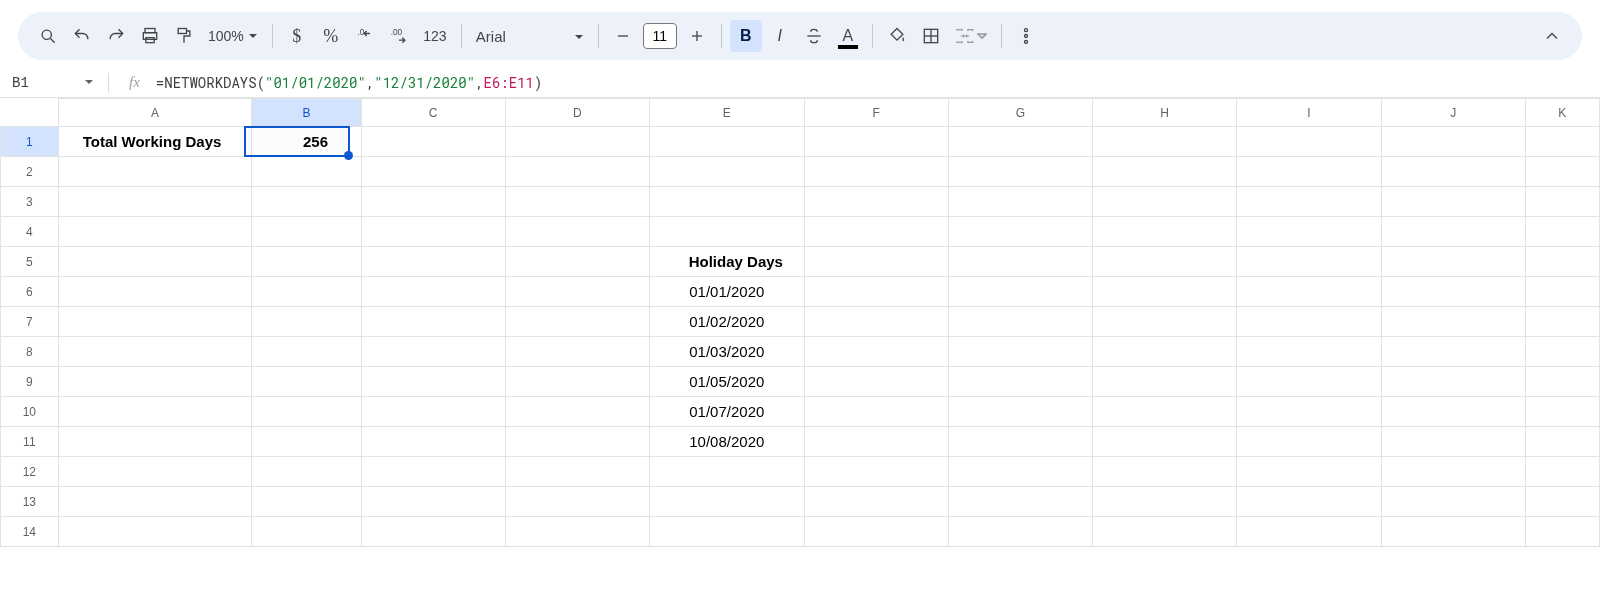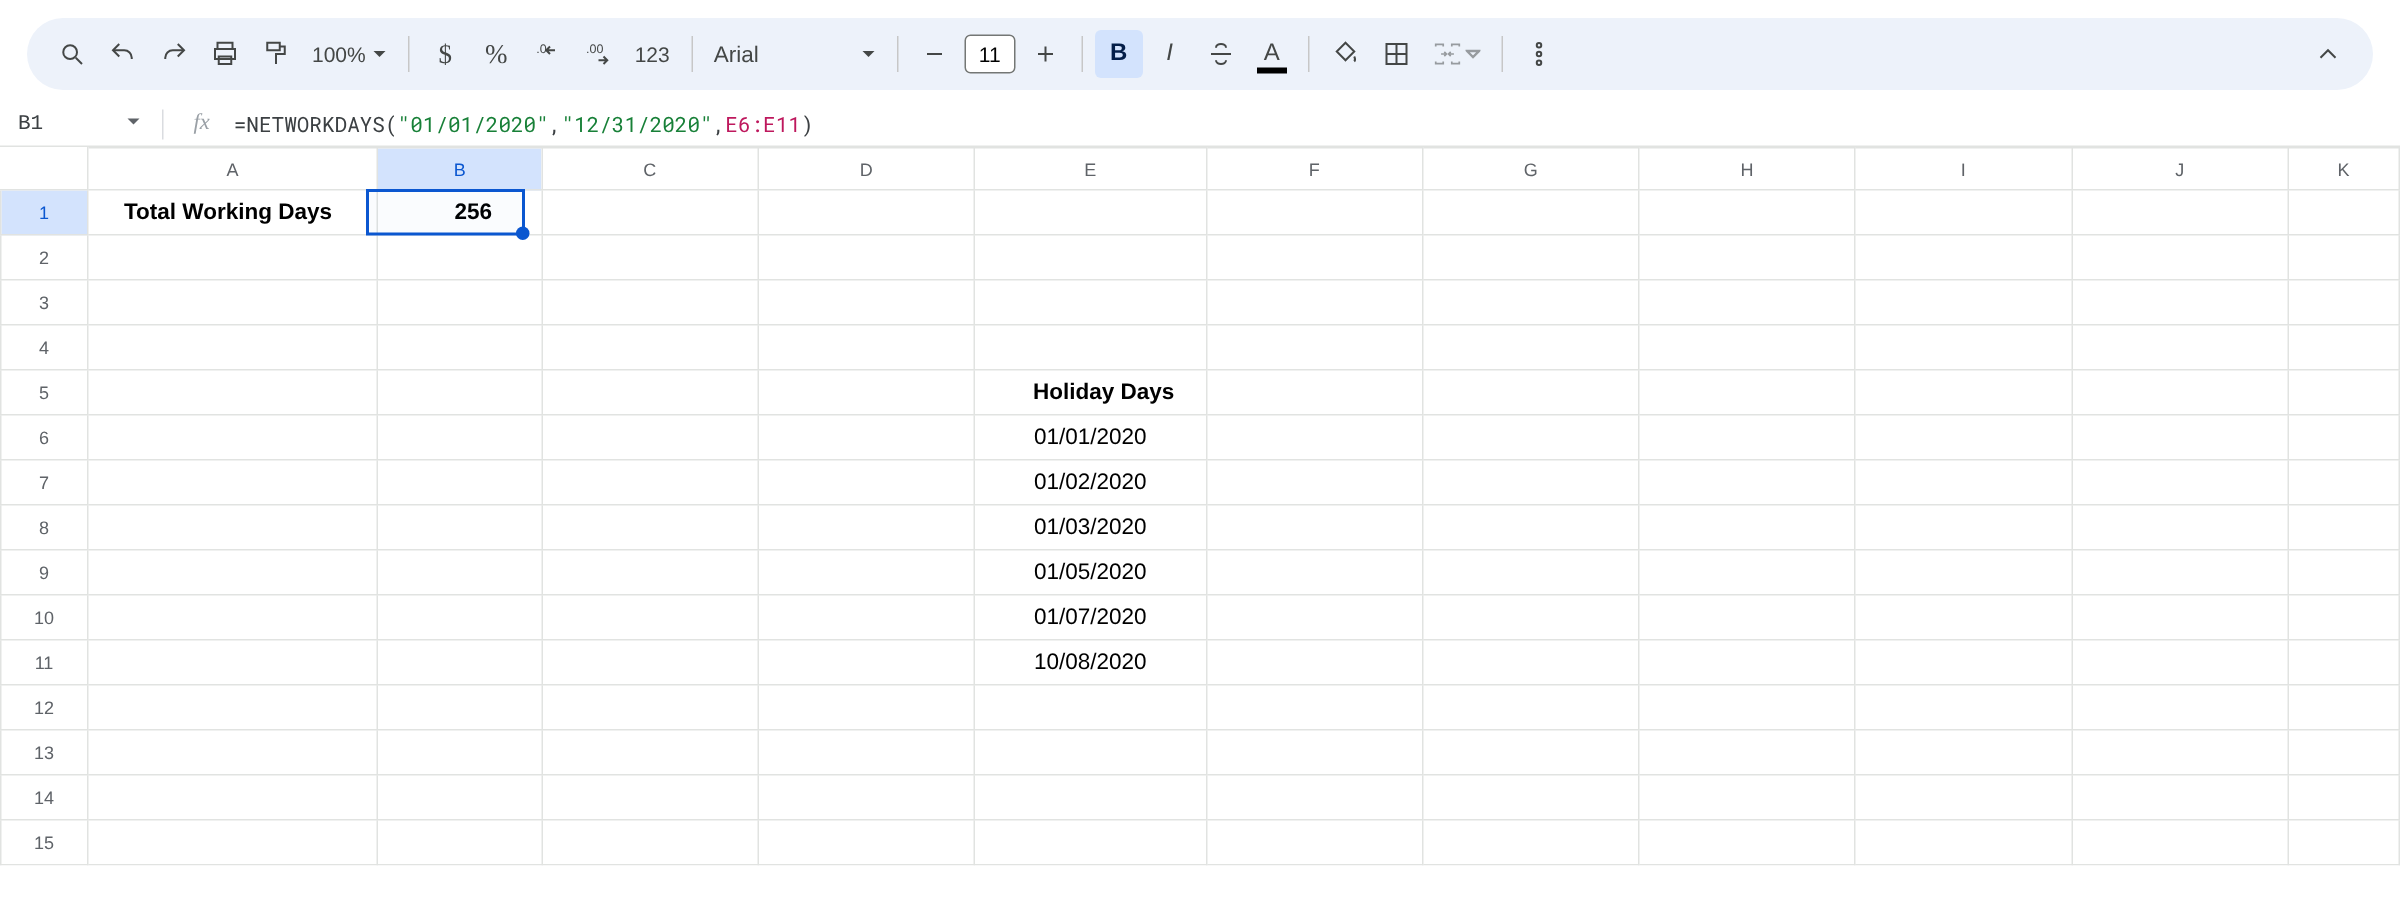--- a/index.html
+++ b/index.html
@@ -530,33 +530,19 @@
           <td></td>
           <td></td>
           <td></td>
           <td></td>
           <td></td>
           <td></td>
           <td></td>
           <td></td>
           <td></td>
         </tr>
-      <tr>
-          <th>15</th>
-          <td></td>
-          <td></td>
-          <td></td>
-          <td></td>
-          <td></td>
-          <td></td>
-          <td></td>
-          <td></td>
-          <td></td>
-          <td></td>
-          <td></td>
-        </tr>
     </tbody>
   </table>
 
   <div class="sel-box" style="left:244px; top:28px; width:106px; height:31px;">
     <div class="sel-handle"></div>
   </div>
 </div>
 
 </body></html>

